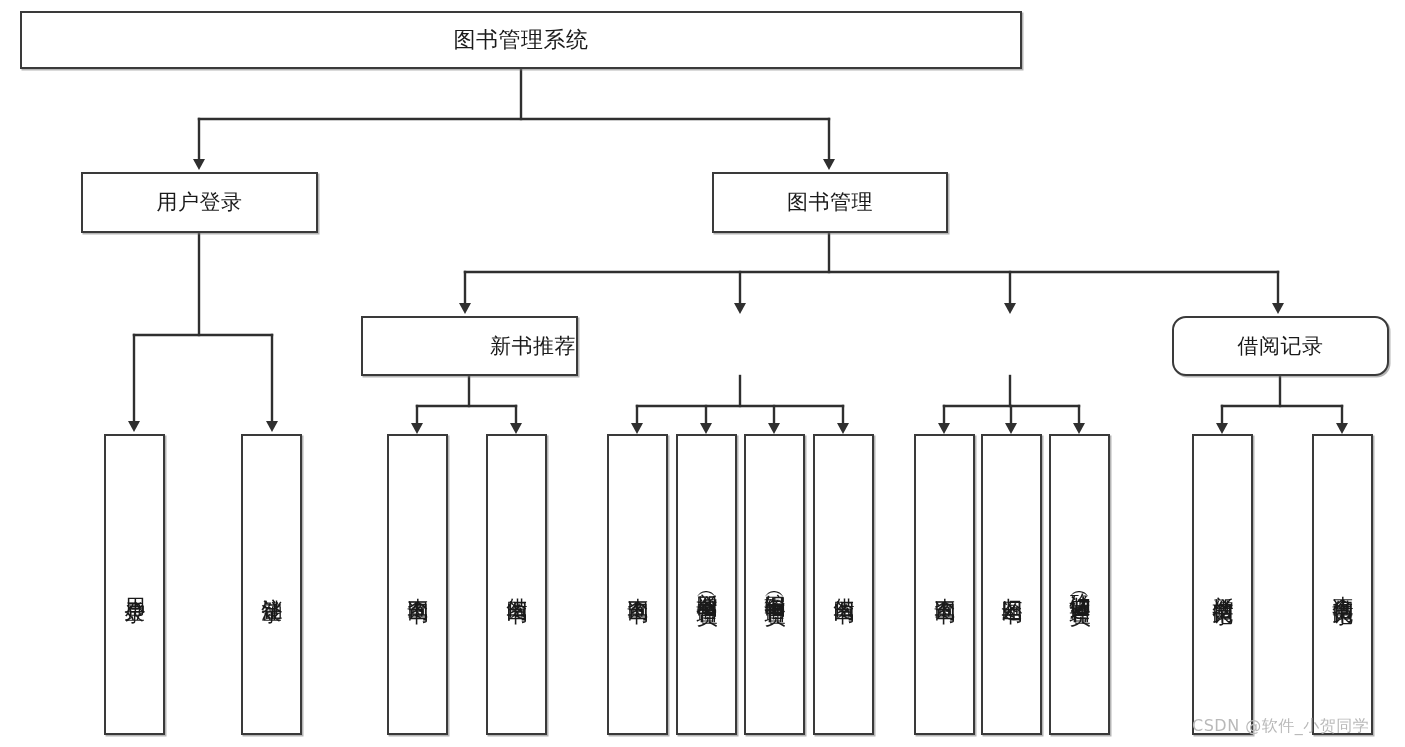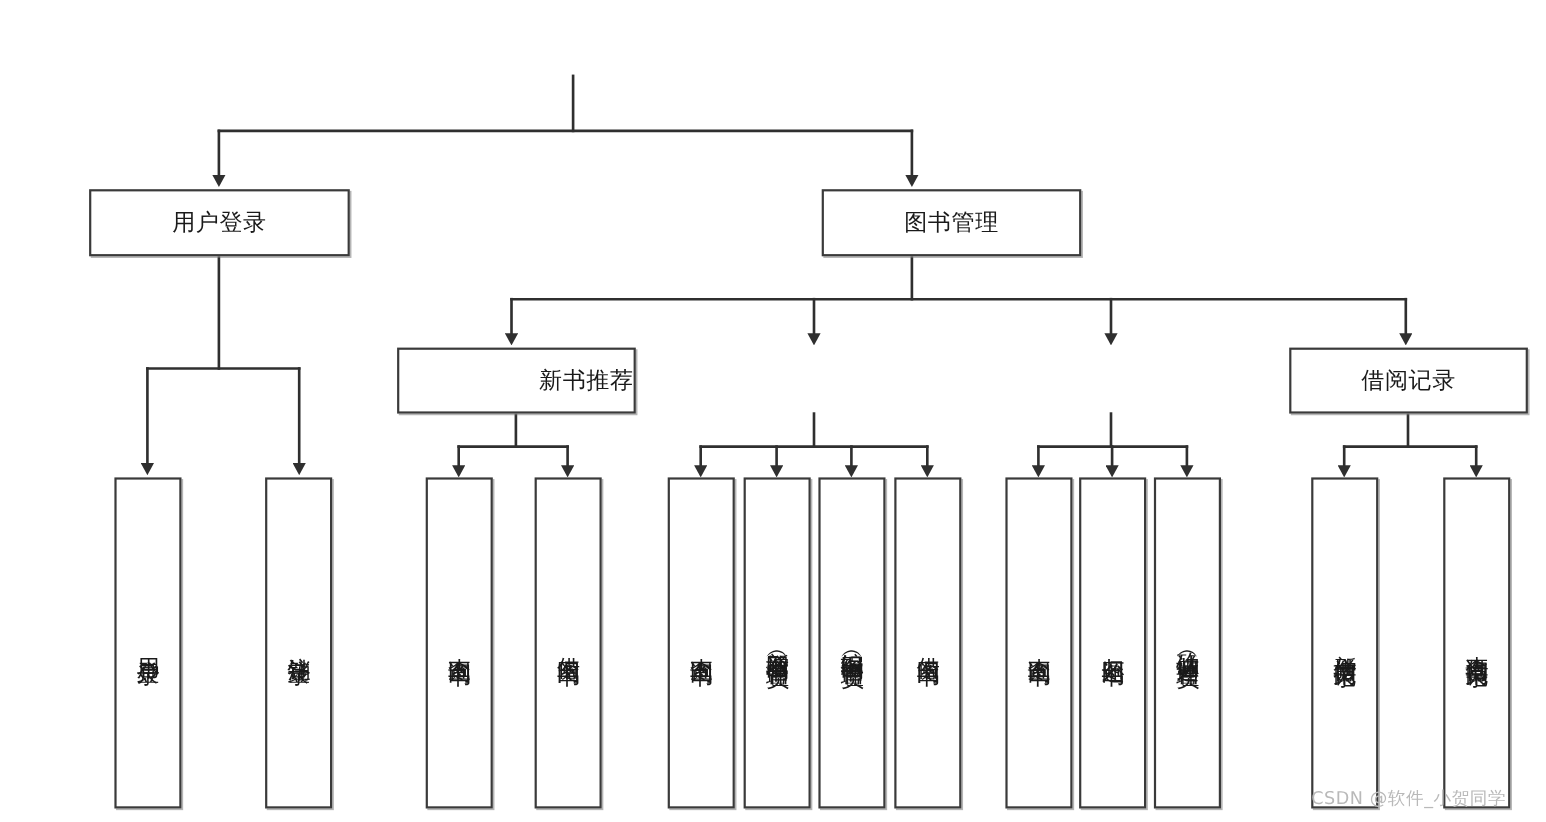--- a/index.html
+++ b/index.html
@@ -105,32 +105,35 @@
       <path d="M1011,406 L1011,424" marker-end="url(#arrow)"></path>
       <path d="M1079,406 L1079,424" marker-end="url(#arrow)"></path>
 
       <path d="M1280,376 L1280,406"></path>
       <path d="M1222,406 L1342,406"></path>
       <path d="M1222,406 L1222,424" marker-end="url(#arrow)"></path>
       <path d="M1342,406 L1342,424" marker-end="url(#arrow)"></path>
     </g>
   </svg>
 
+  <div class="node horiz root" style="left:20px;top:11px;width:1002px;height:58px;">
+    <span class="lbl">图书管理系统</span>
+  </div>
 
   <div class="node horiz" style="left:81px;top:172px;width:237px;height:61px;">
     <span class="lbl">用户登录</span>
   </div>
-  <div class="node horiz" style="left:712px;top:172px;width:236px;height:61px;margin-left:35px;">
+  <div class="node horiz" style="left:712px;top:172px;width:236px;height:61px;">
     <span class="lbl">图书管理</span>
   </div>
 
   <div class="node horiz" style="left:361px;top:316px;width:217px;height:60px;justify-content:flex-end;">
     <span class="lbl">新书推荐</span>
   </div>
-  <div class="node horiz" style="left:1172px;top:316px;width:217px;height:60px;">
+  <div class="node horiz" style="left:1172px;top:316px;width:217px;height:60px;border-radius:14px;">
     <span class="lbl">借阅记录</span>
   </div>
 
   <div class="node vert" style="left:104px;top:434px;width:61px;height:301px;">
     <span class="lbl">用户登录</span>
   </div>
   <div class="node vert" style="left:241px;top:434px;width:61px;height:301px;">
     <span class="lbl">注销登录</span>
   </div>
 

